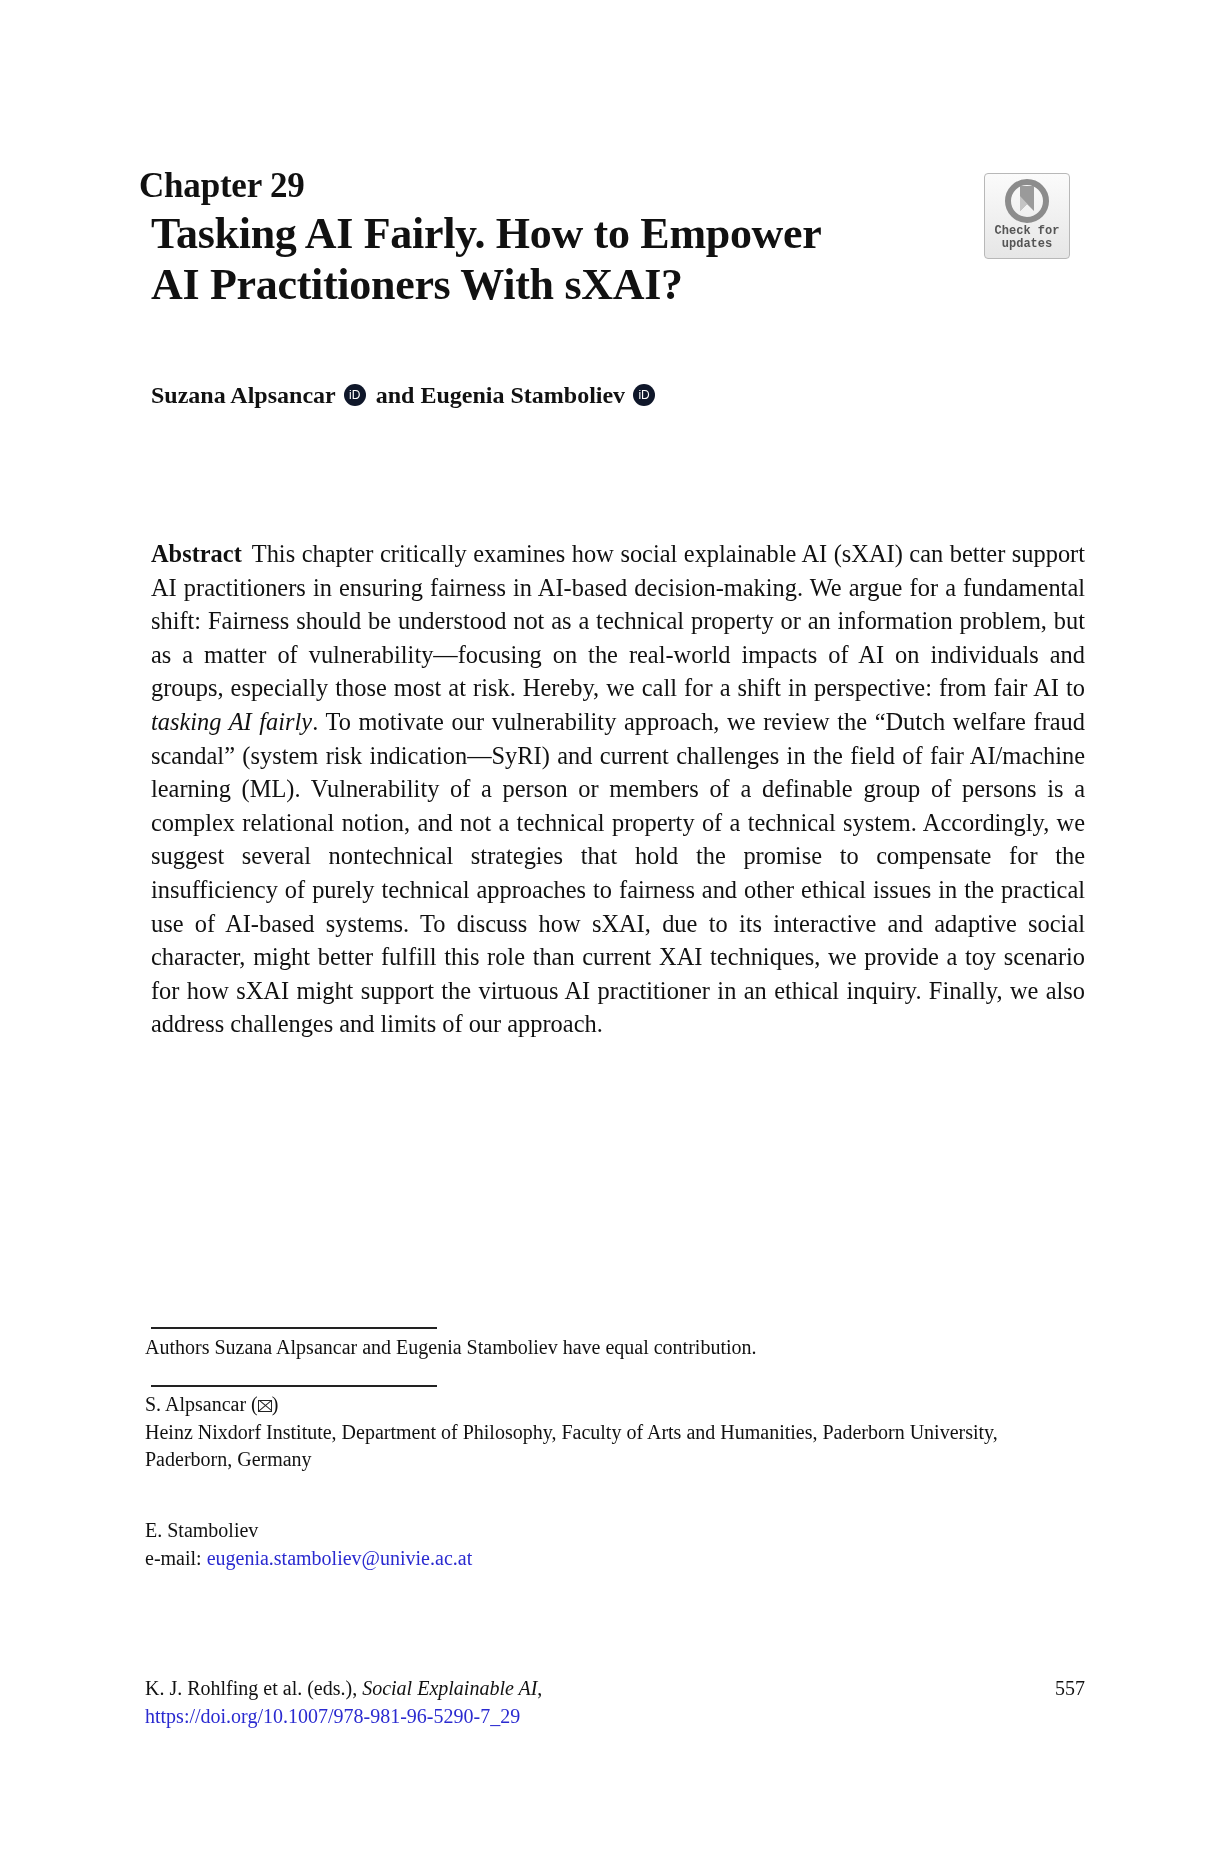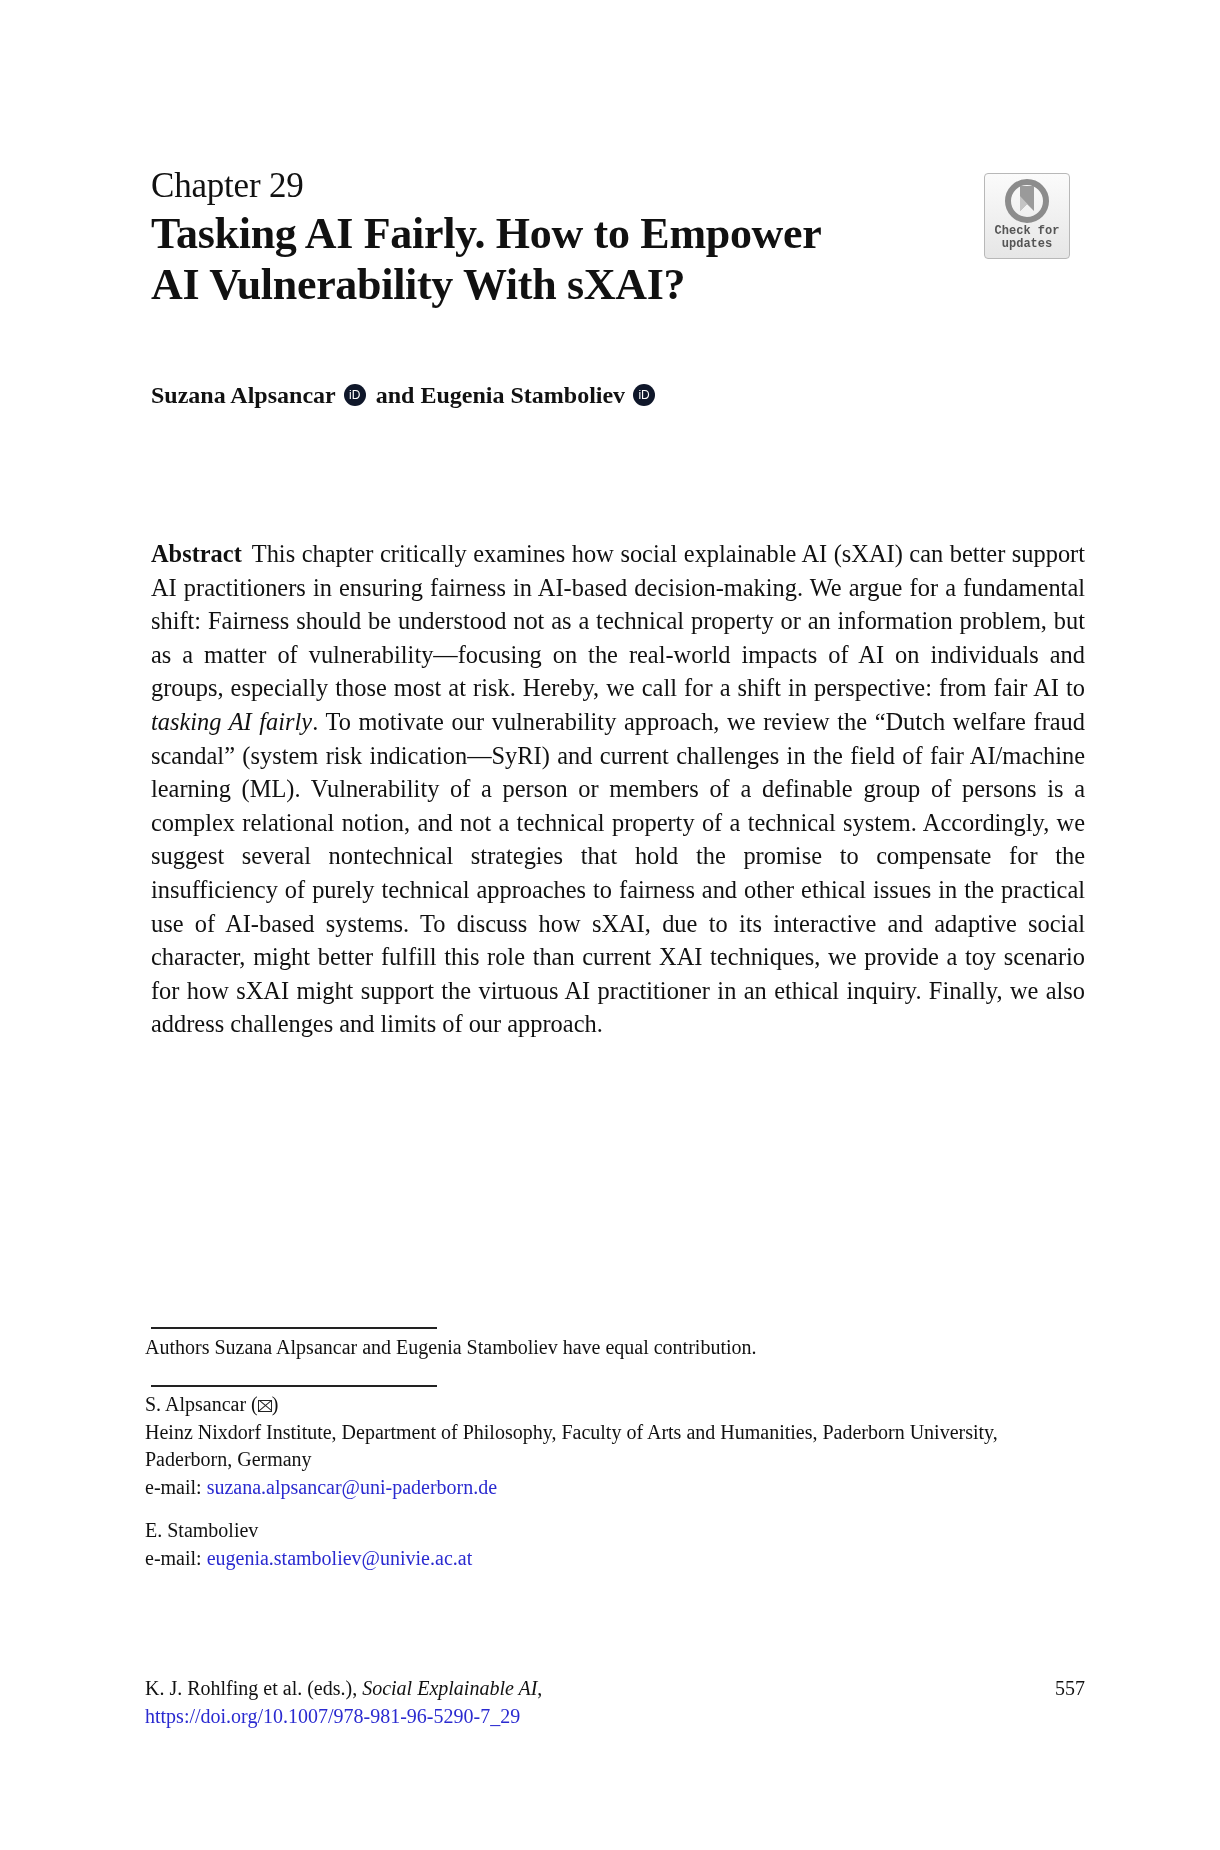--- a/index.html
+++ b/index.html
@@ -1,19 +1,19 @@
 <!DOCTYPE html>
 <html><head>
 <meta charset="utf-8">
 <style>
   html, body { margin: 0; padding: 0; background: #ffffff; }
   body { width: 1220px; height: 1850px; position: relative; overflow: hidden;
          font-family: "Liberation Serif", "DejaVu Serif", serif; color: #111; }
   .abs { position: absolute; }
-  .chapter-label { left: 151px; top: 166px; font-size: 35px; font-weight: normal; line-height: 40px; letter-spacing: -0.2px; }
+  .chapter-label { left: 139px; top: 166px; font-size: 35px; font-weight: bold; line-height: 40px; letter-spacing: -0.2px; }
   .chapter-title { left: 151px; top: 208px; width: 820px; font-size: 44px; font-weight: bold; line-height: 51px; letter-spacing: -0.3px; }
   .badge { left: 984px; top: 173px; width: 86px; height: 86px; border: 1px solid #b8b8b8; border-radius: 4px;
            background: linear-gradient(#fbfbfb, #e6e6e6); box-sizing: border-box; text-align: center; }
   .badge svg { display: block; margin: 4px auto 0 auto; }
   .badge-text { font-family: Liberation Mono, monospace; font-size: 12px; line-height: 12px; color: #555; font-weight: bold; margin-top: 1px; }
   .authors { left: 151px; top: 380px; font-size: 24px; font-weight: bold; line-height: 30px; white-space: nowrap; display: flex; align-items: flex-start; }
   .orcid { display: inline-block; width: 22px; height: 22px; border-radius: 50%; background: #0f172a; color: #fff;
            font-family: "Liberation Sans", "DejaVu Sans", sans-serif; font-size: 12px; font-weight: normal; line-height: 22px; text-align: center;
            margin: 4px 10px 0 8px; }
   .orcid.last { margin-right: 0; }
@@ -27,21 +27,21 @@
   .mail-icon::before, .mail-icon::after { content: ""; position: absolute; left: -3px; top: 4px; width: 19px; height: 1.2px; background: #222; }
   .mail-icon::before { transform: rotate(40deg); }
   .mail-icon::after { transform: rotate(-40deg); }
 </style>
 </head>
 <body>
 
 <div class="abs chapter-label">Chapter 29</div>
 <div class="abs chapter-title">
   <div>Tasking AI Fairly. How to Empower</div>
-  <div>AI Vulnerability With sXAI?</div>
+  <div>AI Practitioners With sXAI?</div>
 </div>
 
 <div class="abs badge">
   <svg width="46" height="46" viewBox="0 0 46 46">
     <circle cx="23" cy="23" r="19" fill="none" stroke="#8c8c8c" stroke-width="6"></circle>
     <path d="M16 8 L30 8 L30 33 L23 26 L16 33 Z" fill="#9a9a9a"></path>
     <path d="M16 18 L30 33 L23 26 L16 33 Z" fill="#c4c4c4"></path>
   </svg>
   <div class="badge-text">Check for</div>
   <div class="badge-text">updates</div>
@@ -58,21 +58,20 @@
 <div class="abs abstract"><span class="label">Abstract</span><span>This chapter critically examines how social explainable AI (sXAI) can better support AI practitioners in ensuring fairness in AI-based decision-making. We argue for a fundamental shift: Fairness should be understood not as a technical property or an information problem, but as a matter of vulnerability—focusing on the real-world impacts of AI on individuals and groups, especially those most at risk. Hereby, we call for a shift in perspective: from fair AI to </span><i>tasking AI fairly</i><span>. To motivate our vulnerability approach, we review the “Dutch welfare fraud scandal” (system risk indication—SyRI) and current challenges in the field of fair AI/machine learning (ML). Vulnerability of a person or members of a definable group of persons is a complex relational notion, and not a technical property of a technical system. Accordingly, we suggest several nontechnical strategies that hold the promise to compensate for the insufficiency of purely technical approaches to fairness and other ethical issues in the practical use of AI-based systems. To discuss how sXAI, due to its interactive and adaptive social character, might better fulfill this role than current XAI techniques, we provide a toy scenario for how sXAI might support the virtuous AI practitioner in an ethical inquiry. Finally, we also address challenges and limits of our approach.</span></div>
 
 <div class="abs rule" style="top:1327px;"></div>
 <div class="abs small" style="top:1334px;">Authors Suzana Alpsancar and Eugenia Stamboliev have equal contribution.</div>
 
 <div class="abs rule" style="top:1385px;"></div>
 
 <div class="abs small" style="top:1391px;">
   <div><span>S. Alpsancar (</span><span class="mail-icon"></span><span>)</span></div>
   <div>Heinz Nixdorf Institute, Department of Philosophy, Faculty of Arts and Humanities, Paderborn University, Paderborn, Germany</div>
-  <div><span>e-mail: </span><a class="link">suzana.alpsancar@uni-paderborn.de</a></div>
 </div>
 
 <div class="abs small" style="top:1517px;">
   <div>E. Stamboliev</div>
   <div><span>e-mail: </span><a class="link">eugenia.stamboliev@univie.ac.at</a></div>
 </div>
 
 <div class="abs small" style="top:1675px;">
   <div><span>K. J. Rohlfing et al. (eds.), </span><i>Social Explainable AI</i><span>,</span></div>
   <div><a class="link">https://doi.org/10.1007/978-981-96-5290-7_29</a></div>

